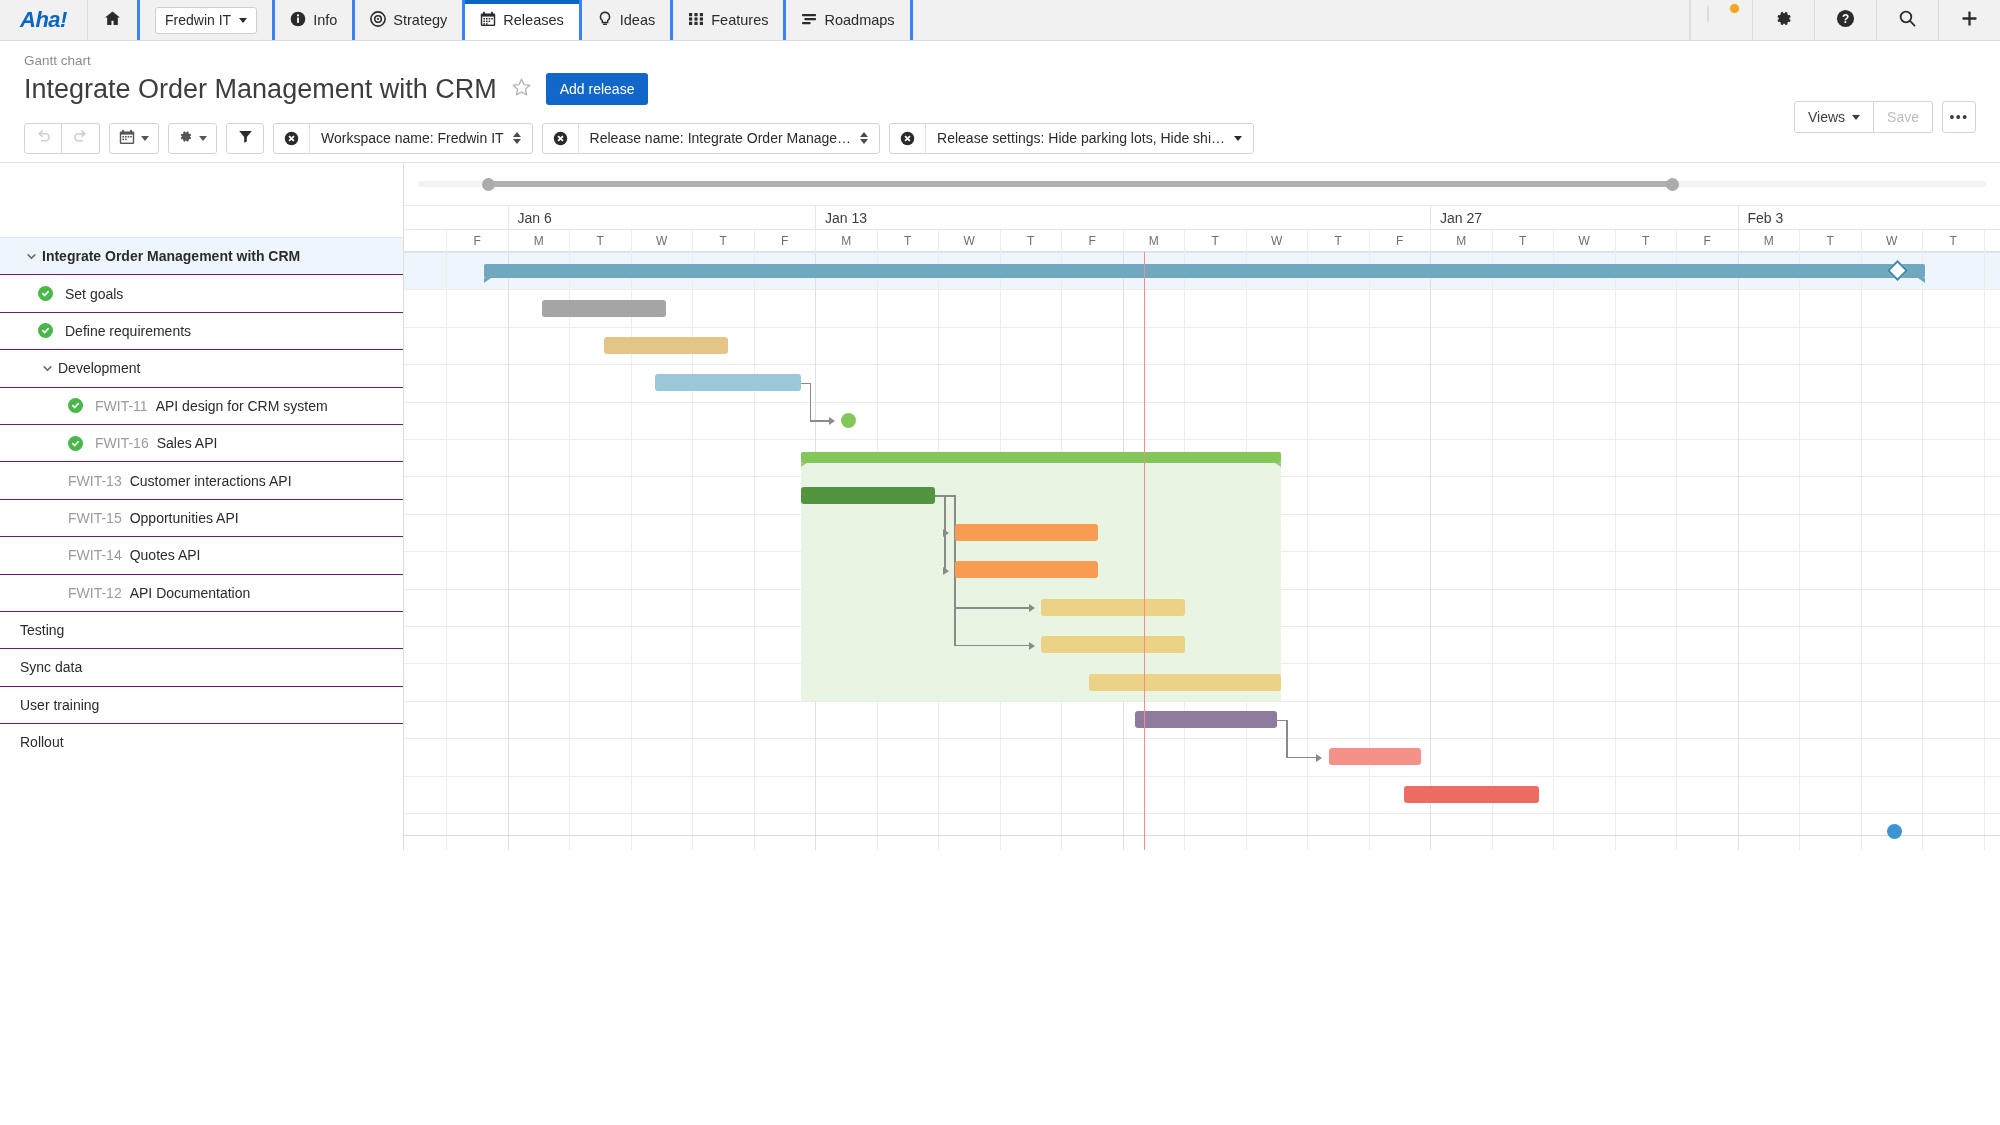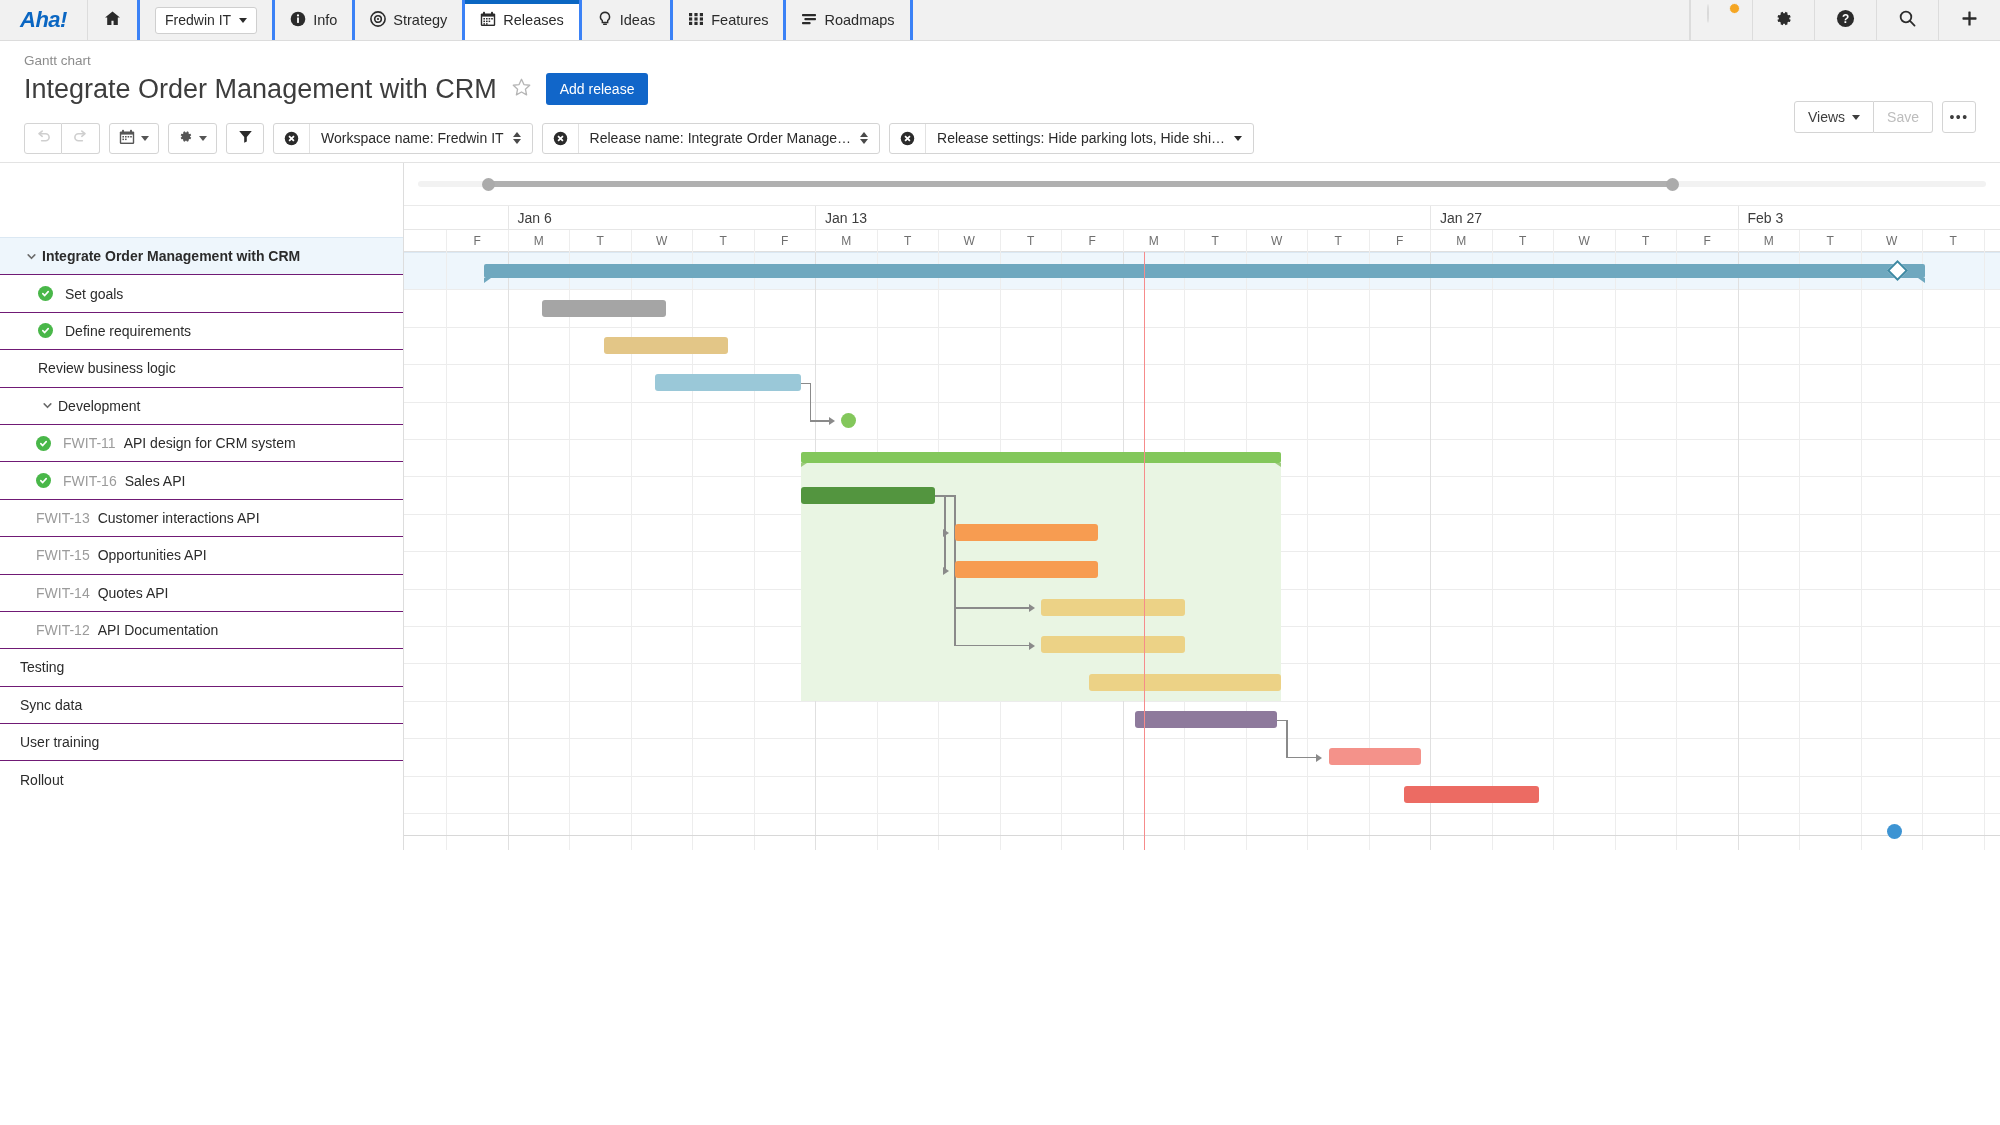--- a/index.html
+++ b/index.html
@@ -270,21 +270,21 @@
     display: inline-flex; align-items: center; justify-content: center;
     flex: 0 0 15px;
   }
   .check svg { display: block; }
   .ref {
     color: #9b9b9b;
     margin-right: 8px;
   }
   .ind-0 { padding-left: 20px; }
   .ind-1 { padding-left: 38px; }
-  .ind-2 { padding-left: 36px; }
+  .ind-2 { padding-left: 68px; }
 
   .gantt-right {
     position: absolute;
     left: 404px; top: 0; right: 0; bottom: 0;
     overflow: hidden;
     background: #fff;
   }
   .scroll-strip {
     position: relative;
     height: 42px;
@@ -728,23 +728,20 @@
             <span>Set goals</span>
           </div>
           <div class="row ind-1">
             <span class="check">
               <svg width="9" height="9" viewBox="0 0 10 10" fill="none" stroke="#fff" stroke-width="1.8" stroke-linecap="round" stroke-linejoin="round">
                 <polyline points="2,5.2 4.1,7.3 8,2.9"></polyline>
               </svg>
             </span>
             <span style="width:12px"></span>
             <span>Define requirements</span>
-          </div>
-          <div class="row ind-1">
-            <span>Review business logic</span>
           </div>
           <div class="row ind-0 group-row">
             <span class="chev">
               <svg width="11" height="11" viewBox="0 0 12 12" fill="none" stroke="currentColor" stroke-width="1.7" stroke-linecap="round" stroke-linejoin="round">
                 <polyline points="2.4,4.2 6,8 9.6,4.2"></polyline>
               </svg>
             </span>
             <span>Development</span>
           </div>
           <div class="row ind-2">

